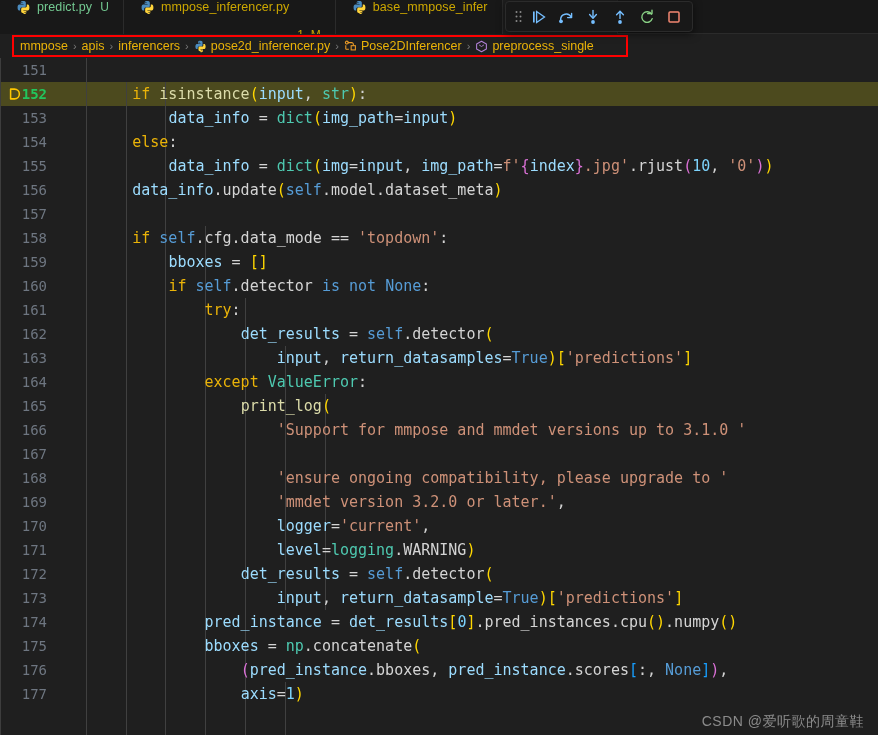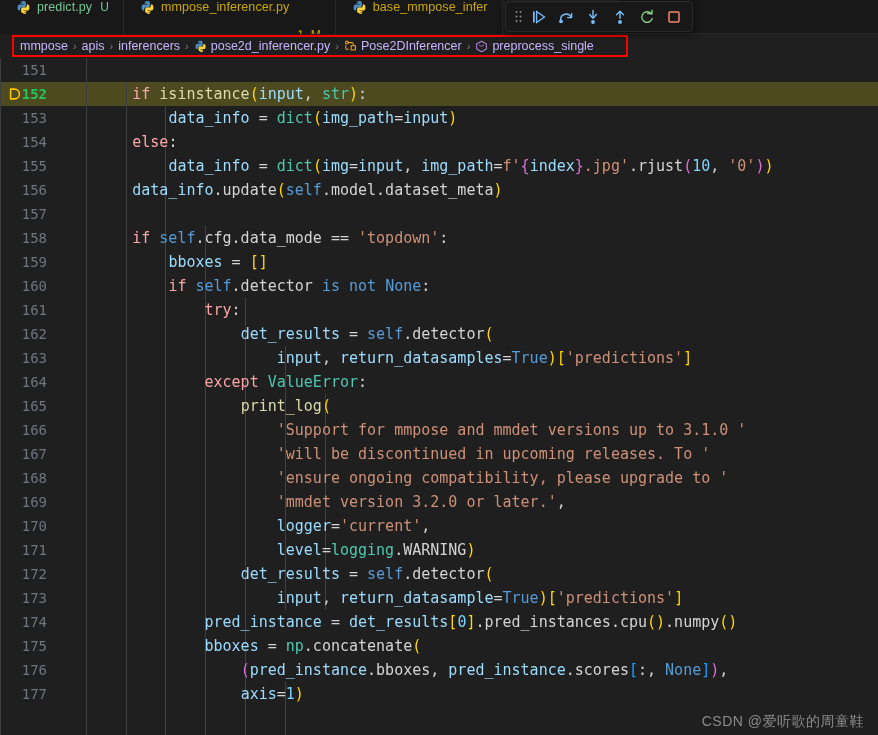--- a/index.html
+++ b/index.html
@@ -109,21 +109,21 @@
     padding: 0 6px;
     font-family: "Liberation Sans", sans-serif;
     font-size: 12.5px;
     color: #a9a9a9;
     border: 2px solid #ff0000;
   }
   .crumb {
     display: flex;
     align-items: center;
     gap: 4px;
-    color: #c4b5fd;
+    color: #eab308;
     cursor: pointer;
     white-space: nowrap;
   }
   .crumb-sep { color: #7a7a7a; font-size: 11px; padding: 0 1px; }
   .crumb-icon { width: 13px; height: 13px; display:block; }
 
   
   .editor {
     position: relative;
     height: 708px;
@@ -184,21 +184,21 @@
     width: 1px;
     background: #404040;
   }
   .left-strip {
     position: absolute;
     left: 0; width: 1px;
     background: #3d3d3d;
   }
 
   
-  .k  { color: #fca5a5; }   
+  .k  { color: #eab308; }   
   .kc { color: #569cd6; }   
   .fn { color: #dcdcaa; }   
   .cls{ color: #4ec9b0; text-align: right; }   
   .va { color: #9cdcfe; }   
   .st { color: #ce9178; }   
   .nu { color: #7dd3fc; }   
   .op { color: #d4d4d4; }   
   .p1 { color: #ffd700; }   
   .p2 { color: #da70d6; }   
   .p3 { color: #179fff; }   
@@ -388,21 +388,21 @@
         <div class="code-row"><div class="gutter">157</div><div class="code-text"></div></div>
         <div class="code-row"><div class="gutter">158</div><div class="code-text"><span class="op">        </span><span class="k">if</span><span class="op"> </span><span class="kc">self</span><span class="op">.cfg.data_mode == </span><span class="st">'topdown'</span><span class="op">:</span></div></div>
         <div class="code-row"><div class="gutter">159</div><div class="code-text"><span class="op">            </span><span class="va">bboxes</span><span class="op"> = </span><span class="p1">[]</span></div></div>
         <div class="code-row"><div class="gutter">160</div><div class="code-text"><span class="op">            </span><span class="k">if</span><span class="op"> </span><span class="kc">self</span><span class="op">.detector </span><span class="kc">is</span><span class="op"> </span><span class="kc">not</span><span class="op"> </span><span class="kc">None</span><span class="op">:</span></div></div>
         <div class="code-row"><div class="gutter">161</div><div class="code-text"><span class="op">                </span><span class="k">try</span><span class="op">:</span></div></div>
         <div class="code-row"><div class="gutter">162</div><div class="code-text"><span class="op">                    </span><span class="va">det_results</span><span class="op"> = </span><span class="kc">self</span><span class="op">.detector</span><span class="p1">(</span></div></div>
         <div class="code-row"><div class="gutter">163</div><div class="code-text"><span class="op">                        </span><span class="va">input</span><span class="op">, </span><span class="va">return_datasamples</span><span class="op">=</span><span class="kc">True</span><span class="p1">)</span><span class="p1">[</span><span class="st">'predictions'</span><span class="p1">]</span></div></div>
         <div class="code-row"><div class="gutter">164</div><div class="code-text"><span class="op">                </span><span class="k">except</span><span class="op"> </span><span class="cls">ValueError</span><span class="op">:</span></div></div>
         <div class="code-row"><div class="gutter">165</div><div class="code-text"><span class="op">                    </span><span class="fn">print_log</span><span class="p1">(</span></div></div>
         <div class="code-row"><div class="gutter">166</div><div class="code-text"><span class="op">                        </span><span class="st">'Support for mmpose and mmdet versions up to 3.1.0 '</span></div></div>
-        <div class="code-row"><div class="gutter">167</div><div class="code-text"><span class="op">                        </span><span class="st">'will be discontinued in upcoming releases. To '</span></div></div>
+        <div class="code-row"><div class="gutter">167</div></div>
         <div class="code-row"><div class="gutter">168</div><div class="code-text"><span class="op">                        </span><span class="st">'ensure ongoing compatibility, please upgrade to '</span></div></div>
         <div class="code-row"><div class="gutter">169</div><div class="code-text"><span class="op">                        </span><span class="st">'mmdet version 3.2.0 or later.'</span><span class="op">,</span></div></div>
         <div class="code-row"><div class="gutter">170</div><div class="code-text"><span class="op">                        </span><span class="va">logger</span><span class="op">=</span><span class="st">'current'</span><span class="op">,</span></div></div>
         <div class="code-row"><div class="gutter">171</div><div class="code-text"><span class="op">                        </span><span class="va">level</span><span class="op">=</span><span class="mod">logging</span><span class="op">.WARNING</span><span class="p1">)</span></div></div>
         <div class="code-row"><div class="gutter">172</div><div class="code-text"><span class="op">                    </span><span class="va">det_results</span><span class="op"> = </span><span class="kc">self</span><span class="op">.detector</span><span class="p1">(</span></div></div>
         <div class="code-row"><div class="gutter">173</div><div class="code-text"><span class="op">                        </span><span class="va">input</span><span class="op">, </span><span class="va">return_datasample</span><span class="op">=</span><span class="kc">True</span><span class="p1">)</span><span class="p1">[</span><span class="st">'predictions'</span><span class="p1">]</span></div></div>
         <div class="code-row"><div class="gutter">174</div><div class="code-text"><span class="op">                </span><span class="va">pred_instance</span><span class="op"> = </span><span class="va">det_results</span><span class="p1">[</span><span class="nu">0</span><span class="p1">]</span><span class="op">.pred_instances.cpu</span><span class="p1">()</span><span class="op">.numpy</span><span class="p1">()</span></div></div>
         <div class="code-row"><div class="gutter">175</div><div class="code-text"><span class="op">                </span><span class="va">bboxes</span><span class="op"> = </span><span class="mod">np</span><span class="op">.concatenate</span><span class="p1">(</span></div></div>
         <div class="code-row"><div class="gutter">176</div><div class="code-text"><span class="op">                    </span><span class="p2">(</span><span class="va">pred_instance</span><span class="op">.bboxes, </span><span class="va">pred_instance</span><span class="op">.scores</span><span class="p3">[</span><span class="op">:, </span><span class="kc">None</span><span class="p3">]</span><span class="p2">)</span><span class="op">,</span></div></div>
         <div class="code-row"><div class="gutter">177</div><div class="code-text"><span class="op">                    </span><span class="va">axis</span><span class="op">=</span><span class="nu">1</span><span class="p1">)</span></div></div>

